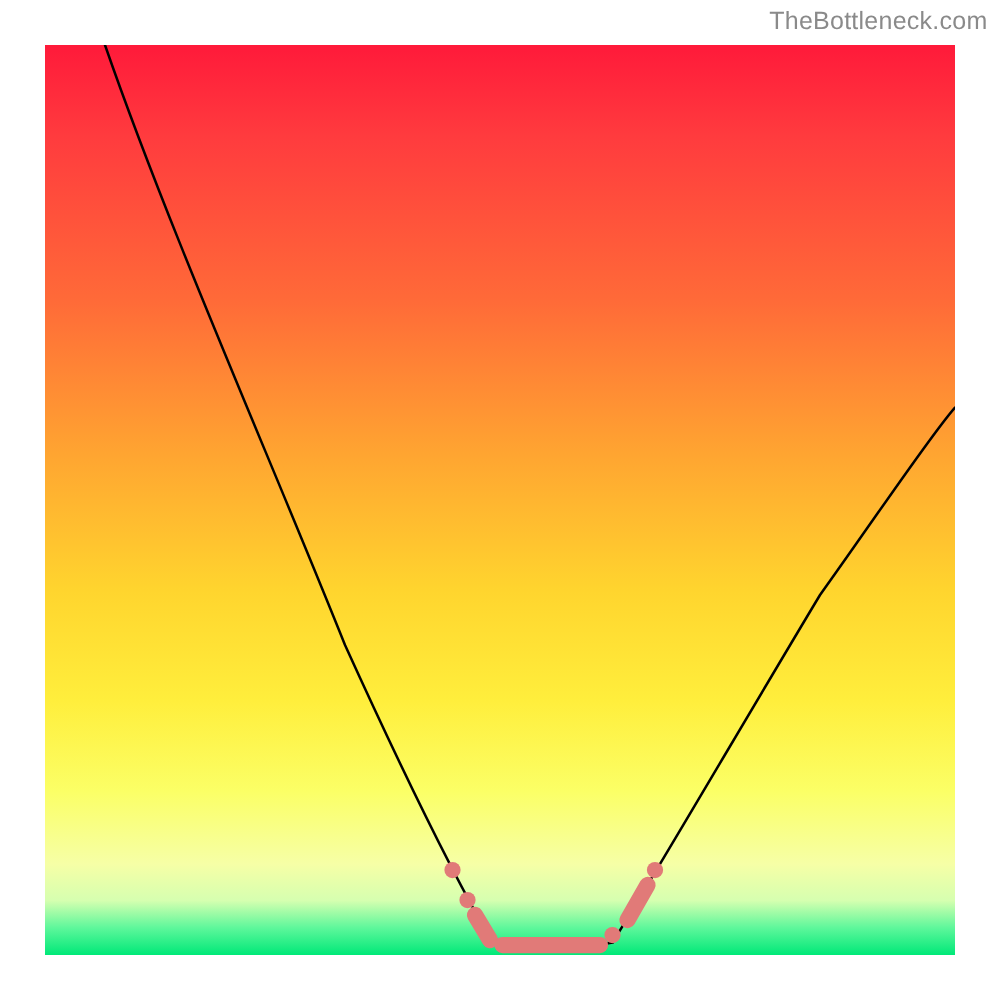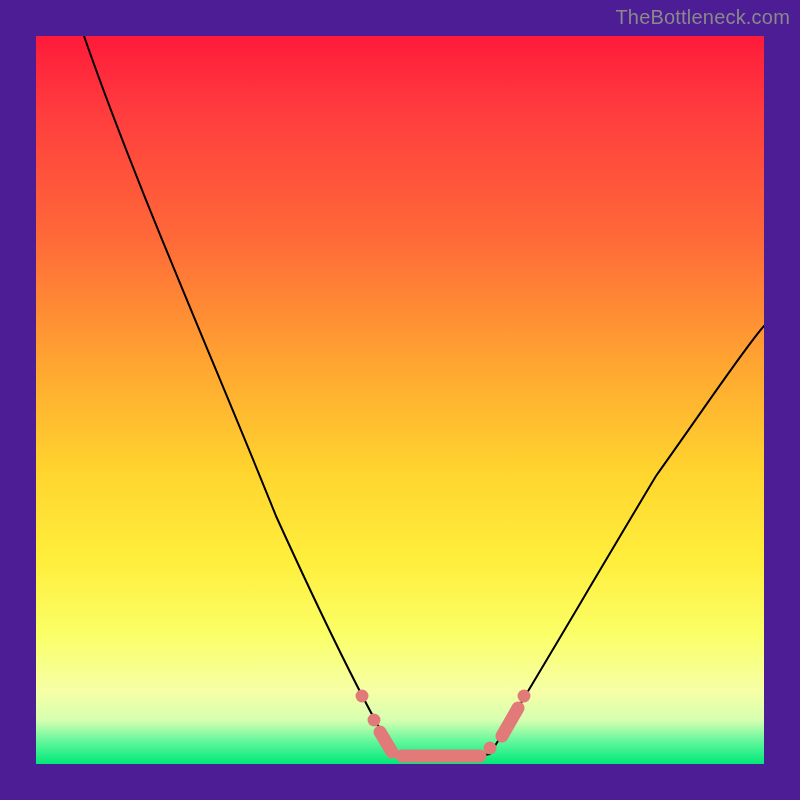--- a/index.html
+++ b/index.html
@@ -9,21 +9,21 @@
     height: 800px;
     overflow: hidden;
     background: #000;
   }
   .frame {
     position: absolute;
     left: 0;
     top: 0;
     width: 800px;
     height: 800px;
-    background: #4c1d95;
+    background: #ffffff;
   }
   .plot {
     position: absolute;
     left: 36px;
     top: 36px;
     width: 728px;
     height: 728px;
     
     background: linear-gradient(
       to bottom,

